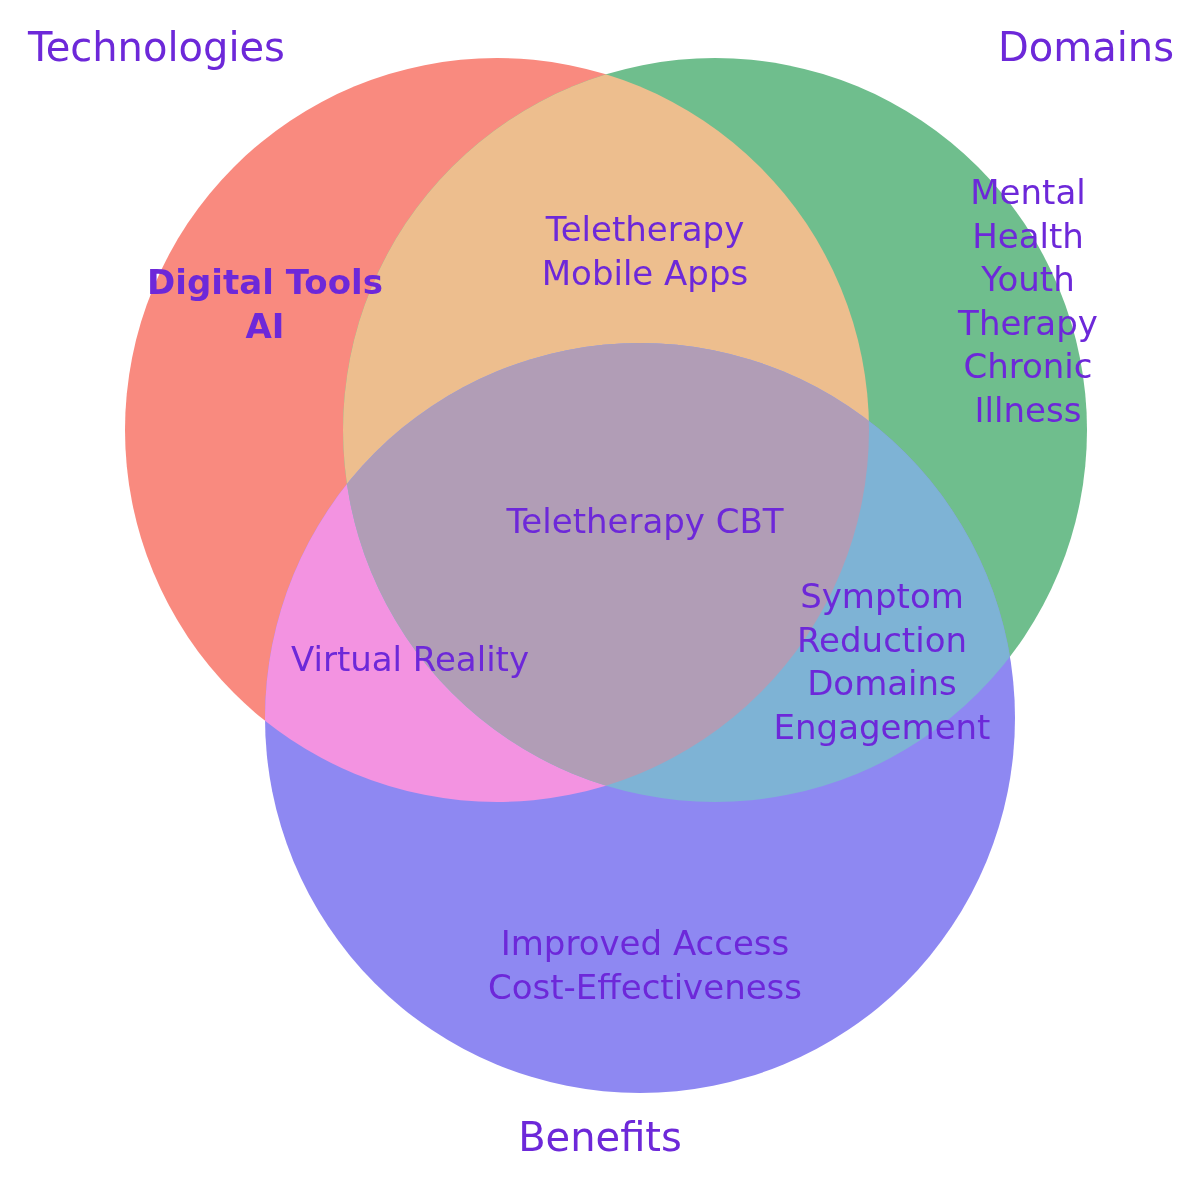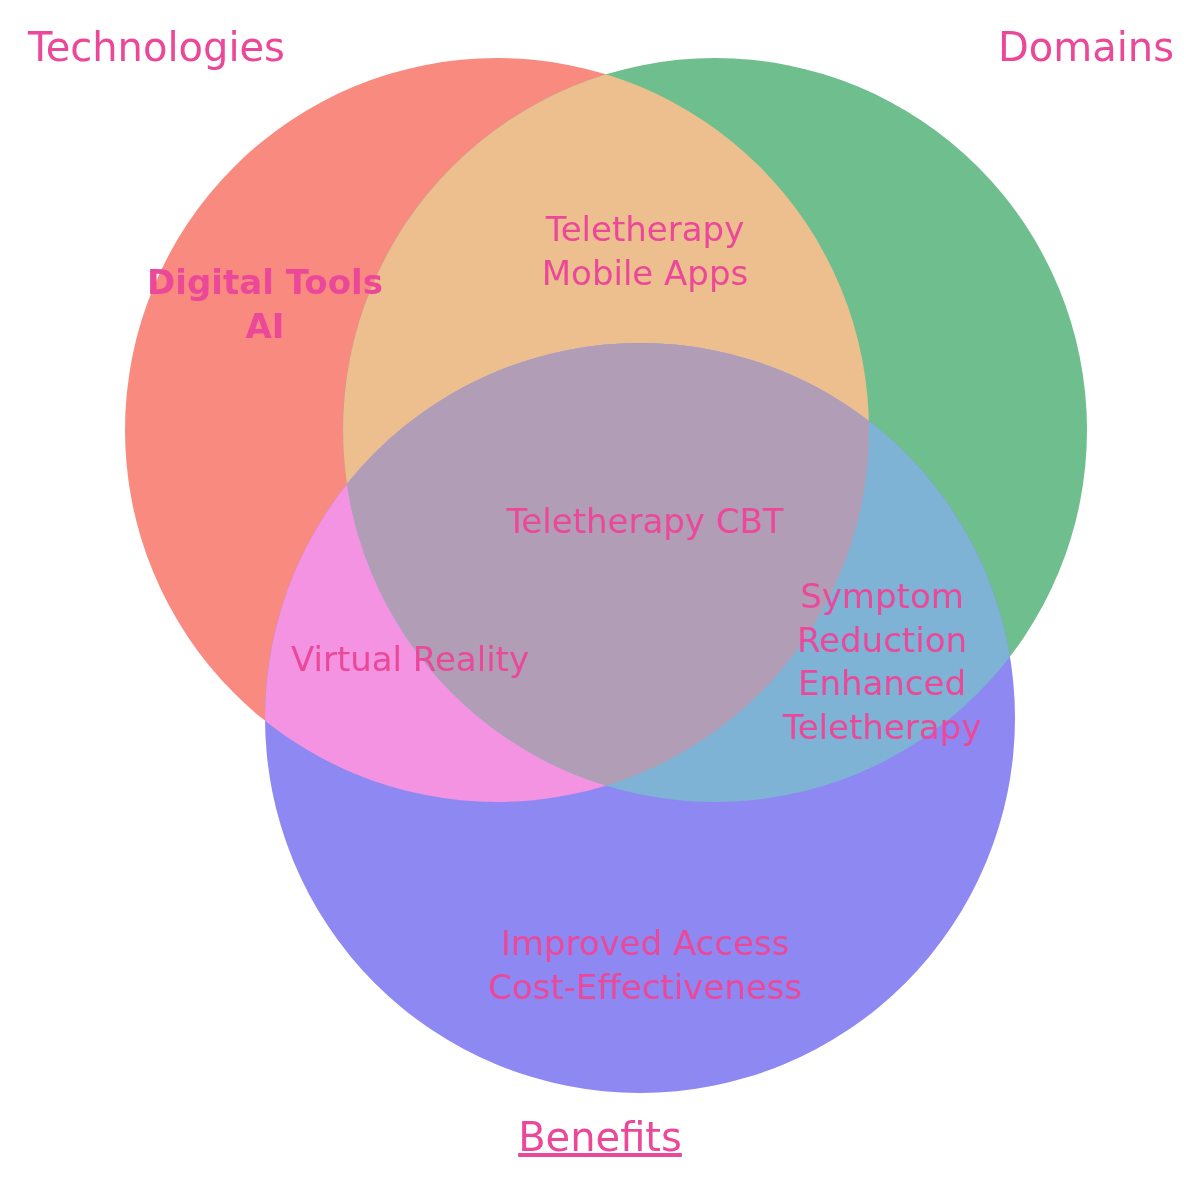--- a/index.html
+++ b/index.html
@@ -17,33 +17,33 @@
   }
   .venn-svg {
     position: absolute;
     left: 0;
     top: 0;
     width: 1200px;
     height: 1200px;
   }
   .label {
     position: absolute;
-    color: #ec4899;
+    color: #6d28d9;
     white-space: pre-line;
     text-align: center;
     line-height: 1.28;
     transform: translate(-50%, -50%);
   }
   .set-label {
     font-size: 40px;
     transform: none;
   }
   .set-label.tl { left: 28px; top: 22px; text-align: left; }
   .set-label.tr { right: 26px; top: 22px; text-align: center; left: auto; }
-  .set-label.bc { left: 50%; top: 1112px; transform: translateX(-50%); text-decoration: underline; }
+  .set-label.bc { left: 50%; top: 1112px; transform: translateX(-50%); }
   .region-label {
     font-size: 34px;
   }
 </style>
 </head>
 <body>
 
 <div class="canvas">
 
   <svg class="venn-svg" viewBox="0 0 1200 1200">
@@ -83,24 +83,27 @@
   <div class="label set-label tl">Technologies</div>
   <div class="label set-label tr">Domains</div>
   <div class="label set-label bc">Benefits</div>
 
   <div class="label region-label" style="left:265px; top:305px;font-weight:bold;">Digital Tools
 AI</div>
 
   <div class="label region-label" style="left:645px; top:252px;">Teletherapy
 Mobile Apps</div>
 
+  <div class="label region-label" style="left:1028px; top:302px;">Mental Health
+Youth Therapy
+Chronic Illness</div>
 
   <div class="label region-label" style="left:645px; top:522px;">Teletherapy CBT</div>
 
   <div class="label region-label" style="left:410px; top:660px;">Virtual Reality</div>
 
   <div class="label region-label" style="left:882px; top:662px;">Symptom Reduction
-Enhanced Teletherapy</div>
+Domains Engagement</div>
 
   <div class="label region-label" style="left:645px; top:966px;">Improved Access
 Cost-Effectiveness</div>
 
 </div>
 
 </body></html>

